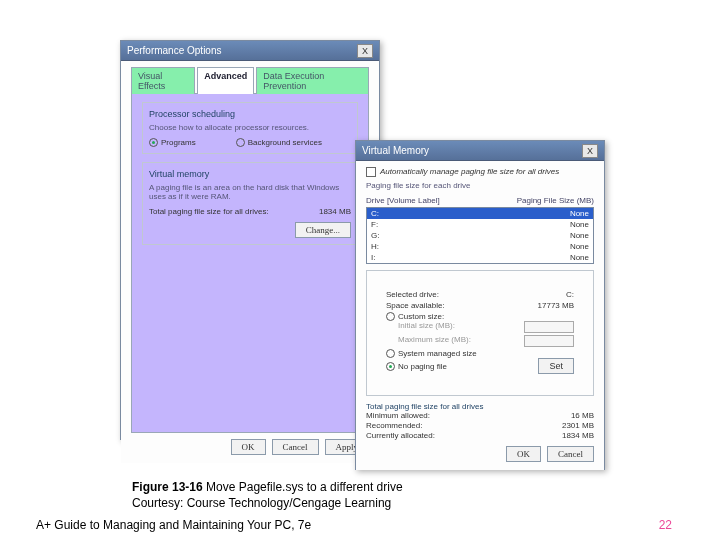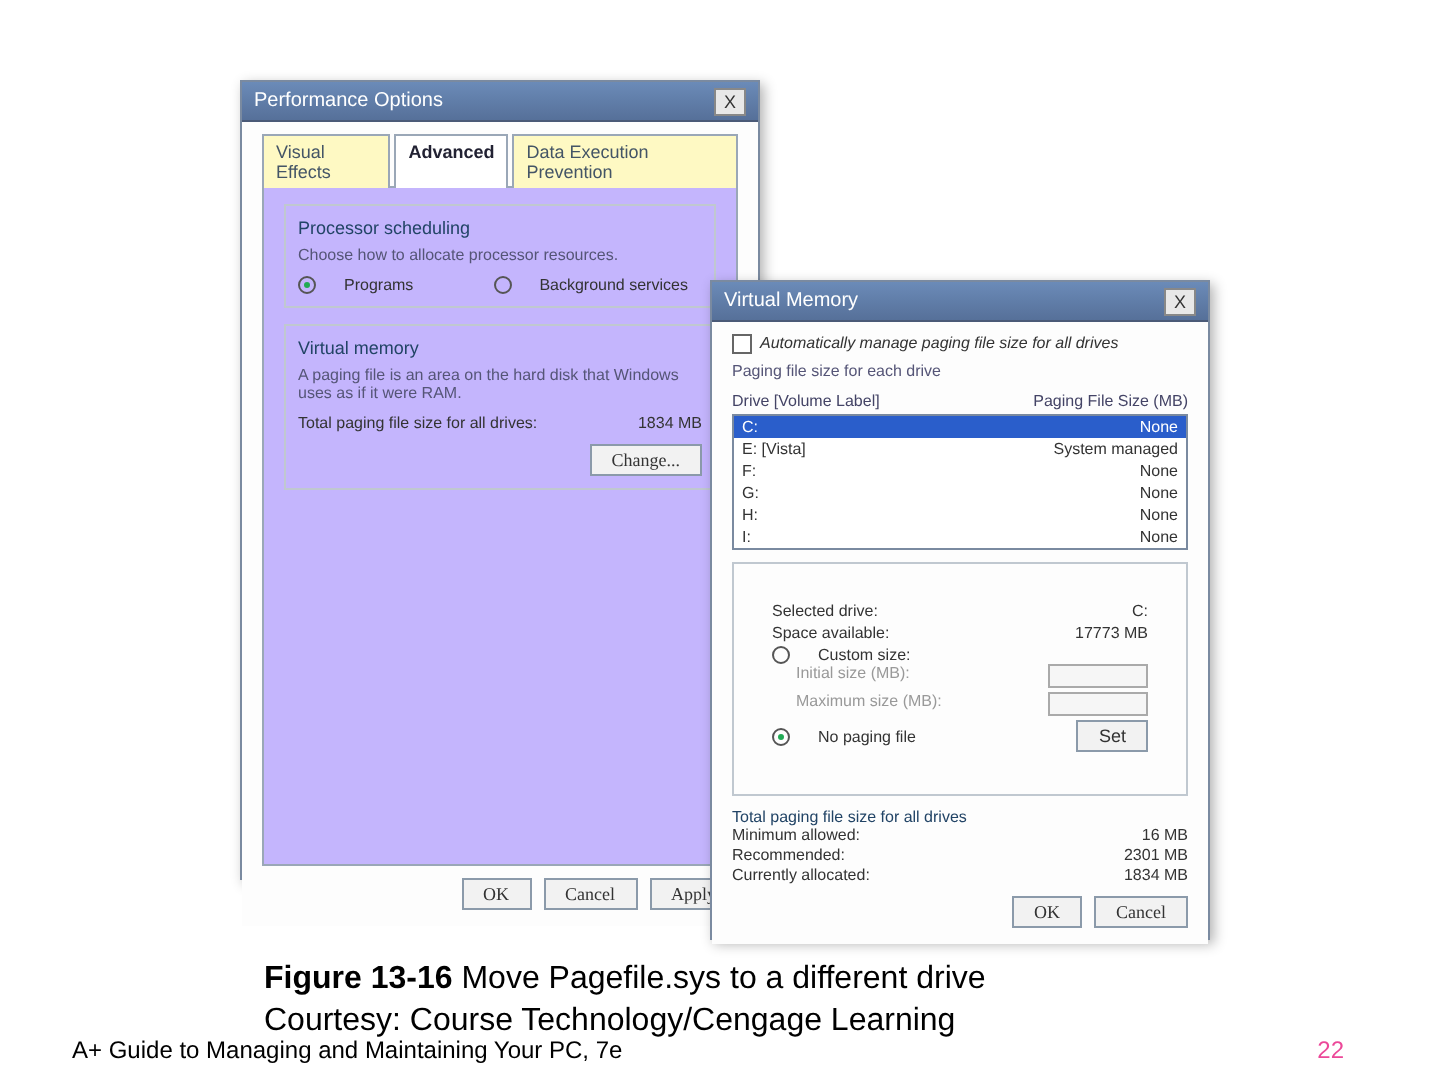--- a/index.html
+++ b/index.html
@@ -9,28 +9,28 @@
   
   .dlg { position: absolute; background: #f4f4f4; border: 1px solid #7a8aa0; box-shadow: 2px 2px 6px rgba(0,0,0,0.3); }
   .titlebar { height: 20px; background: linear-gradient(#6b8bb8,#567099); color: #fff; font-size: 10px; display: flex; align-items: center; padding: 0 6px; border-bottom: 1px solid #4a5a77; }
   .titlebar .spacer { flex: 1; }
   .closebox { width: 16px; height: 14px; background: #e8e8e8; border: 1px solid #888; color: #333; font-size: 9px; line-height: 12px; text-align: center; cursor: pointer; }
   .client { background: #fdfdfd; padding: 6px 10px 8px 10px; font-size: 9px; color: #333; }
 
   
   .perf { left: 120px; top: 40px; width: 260px; height: 400px; }
   .tabs { display: flex; gap: 2px; margin-bottom: -1px; }
-  .tab { padding: 3px 6px; border: 1px solid #9aa7b7; border-bottom: none; background: #fef9c3; font-size: 9px; cursor: pointer; color: #456; }
+  .tab { padding: 3px 6px; border: 1px solid #9aa7b7; border-bottom: none; background: #86efac; font-size: 9px; cursor: pointer; color: #456; }
   .tab.active { background: #fff; font-weight: bold; color: #223; }
   .tabbody { border: 1px solid #9aa7b7; height: 340px; background: #c4b5fd; padding: 8px 10px; }
   .group { border: 1px solid #c0c8d0; padding: 6px; margin-bottom: 8px; }
   .grouptitle { font-size: 9px; color: #246; margin-bottom: 4px; }
   .subtext { font-size: 8px; color: #557; margin-bottom: 6px; }
   .radiorow { display: flex; gap: 40px; margin-top: 4px; font-size: 8px; }
-  .radio { display: flex; align-items: center; gap: 14px; }
+  .radio { display: flex; align-items: center; gap: 3px; }
   .radiodot { width: 9px; height: 9px; border: 1px solid #555; border-radius: 50%; position: relative; }
   .radiodot.on::after { content: ""; position: absolute; top: 2px; left: 2px; width: 3px; height: 3px; background: #2a5; border-radius: 50%; }
   .kv { display: flex; justify-content: space-between; font-size: 8px; margin-top: 4px; }
   .btnrow { display: flex; justify-content: flex-end; gap: 6px; margin-top: 6px; font-family: Liberation Serif, serif; }
   .btn { padding: 2px 10px; border: 1px solid #8b9aaa; background: #f2f2f2; font-size: 9px; cursor: pointer; }
 
   
   .vmem { left: 355px; top: 140px; width: 250px; height: 330px; }
   .chk { display: flex; align-items: flex-start; gap: 4px; font-size: 8px; margin-bottom: 4px; font-style: italic; }
   .box { width: 10px; height: 10px; border: 1px solid #666; background: #fff; }
@@ -42,21 +42,21 @@
   .drow.sel { background: #2a5ecb; color: #fff; }
   .drow .c1 { flex: 0 0 110px; }
   .drow .c2 { flex: 1; text-align: right; }
   .inset { border: 1px solid #c0c8d0; padding: 19px; margin-top: 6px; font-size: 8px; }
   .row2 { display: flex; justify-content: space-between; margin-bottom: 2px; }
   .fld { width: 50px; height: 12px; border: 1px solid #aaa; background: #f6f6f6; }
   .tot { font-size: 8px; margin-top: 6px; }
   .tot .row2 { margin-bottom: 1px; }
 
   
-  .caption { position: absolute; left: 132px; top: 480px; font-size: 16px; color: #000; line-height: 1.3; }
+  .caption { position: absolute; left: 132px; top: 480px; font-size: 12px; color: #000; line-height: 1.3; }
   .caption .fig { font-weight: bold; display: inline; }
   .footer { position: absolute; left: 36px; bottom: 8px; font-size: 12px; color: #000; }
   .pagenum { position: absolute; right: 48px; bottom: 8px; font-size: 12px; color: #ec4899; }
 </style>
 </head>
 <body>
 
 <div class="stage">
 
   <div class="dlg perf">
@@ -121,24 +121,20 @@
       <div class="dhdr">
         <span class="c1">Drive [Volume Label]</span>
         <span class="c2">Paging File Size (MB)</span>
       </div>
       <div class="driveList">
         <div class="drow sel">
             <span class="c1">C:</span>
             <span class="c2">None</span>
           </div>
         <div class="drow">
-            <span class="c1">E:  [Vista]</span>
-            <span class="c2">System managed</span>
-          </div>
-        <div class="drow">
             <span class="c1">F:</span>
             <span class="c2">None</span>
           </div>
         <div class="drow">
             <span class="c1">G:</span>
             <span class="c2">None</span>
           </div>
         <div class="drow">
             <span class="c1">H:</span>
             <span class="c2">None</span>
@@ -162,20 +158,24 @@
             <span class="radiodot"></span>
             <span>Custom size:</span>
           </div>
         <div class="row2" style="padding-left:12px;color:#999">
             <span>Initial size (MB):</span>
             <span class="fld"></span>
           </div>
         <div class="row2" style="padding-left:12px;color:#999">
             <span>Maximum size (MB):</span>
             <span class="fld"></span>
+          </div>
+        <div class="radio">
+            <span class="radiodot"></span>
+            <span>System managed size</span>
           </div>
         <div class="row2">
           <span class="radio">
               <span class="radiodot on"></span>
               <span>No paging file</span>
             </span>
           <span class="btn">Set</span>
         </div>
       </div>
 

